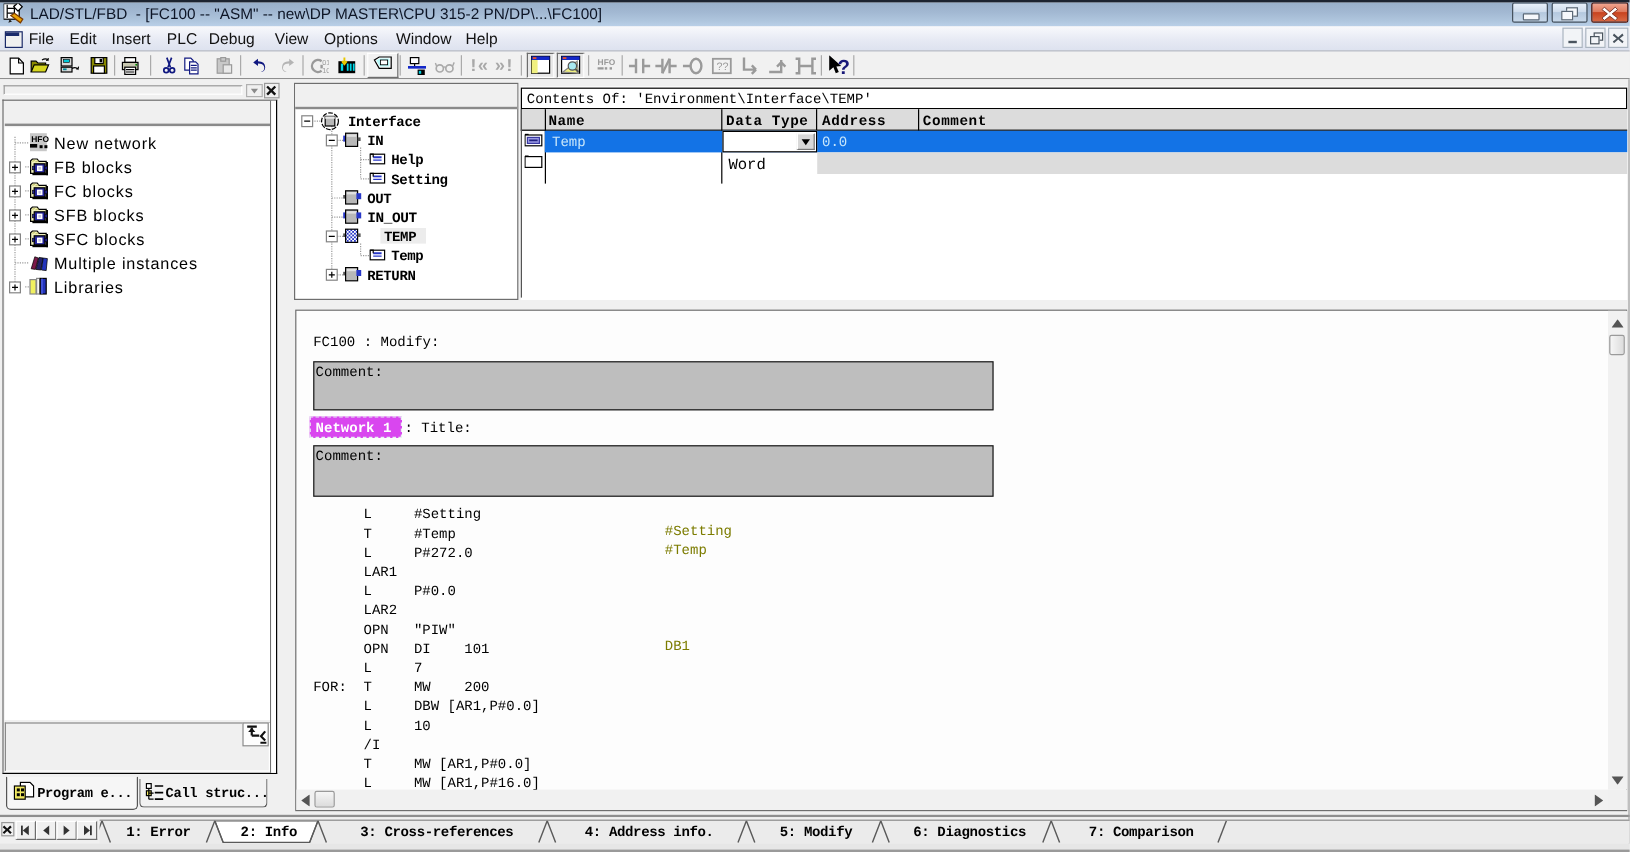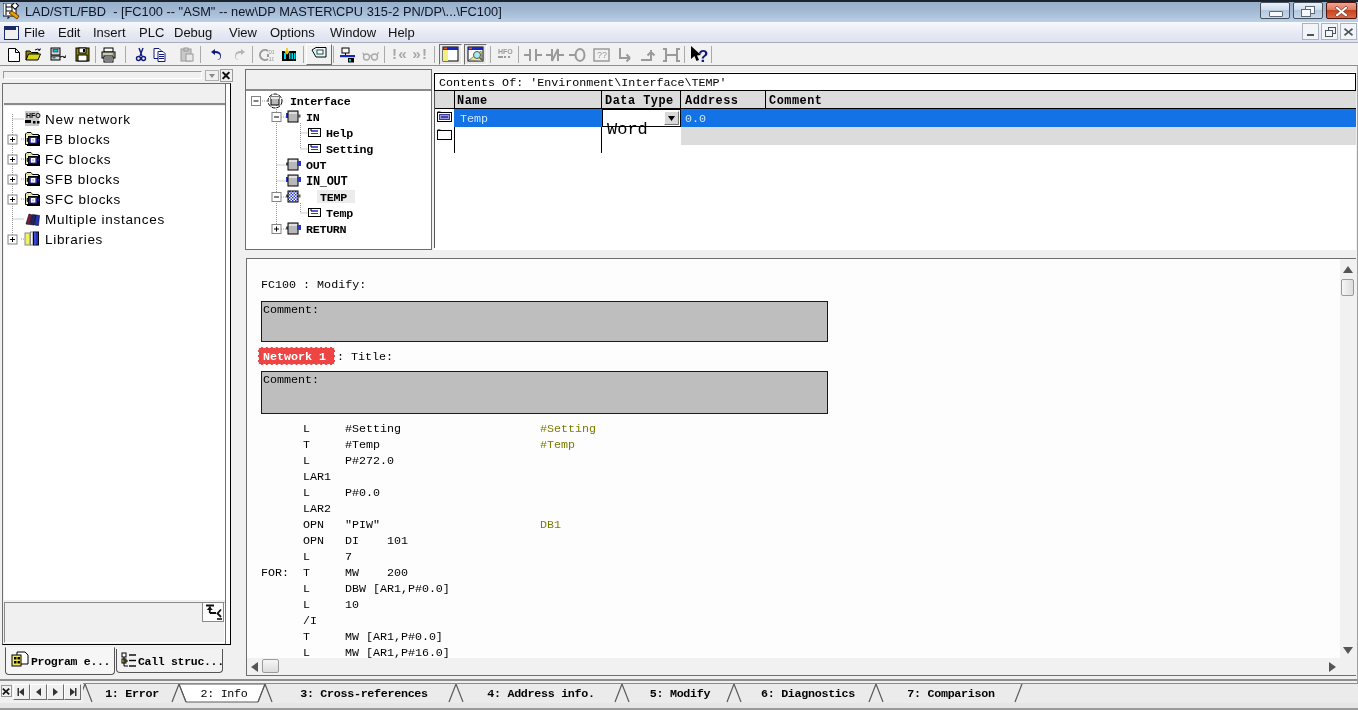--- a/index.html
+++ b/index.html
@@ -576,21 +576,21 @@
   <div class="a" style="left:601px;top:91px;width:1px;height:62px;background:#000;"></div>
     <div class="a" style="left:434px;top:91px;width:1px;height:157px;background:#555;"></div>
   <div class="a" style="left:680px;top:91px;width:1px;height:18px;background:#000;"></div>
   <div class="a" style="left:765px;top:91px;width:1px;height:18px;background:#000;"></div>
 
   <div class="a" style="left:454px;top:109px;width:902px;height:18px;background:#1373e6;"></div>
   <div class="a mono" style="left:460px;top:112px;font-size:11.7px;color:#c8e6fa;">Temp</div>
   <div class="a mono" style="left:685px;top:112px;font-size:11.7px;color:#c8e6fa;">0.0</div>
 
   <div class="a" style="left:602px;top:109px;width:79px;height:18px;background:#fff;border:1px solid #000;box-sizing:border-box;">
-    <div class="a mono" style="left:4px;top:10px;font-size:17px;color:#000;">Word</div>
+    <div class="a mono" style="left:4px;top:20px;font-size:13px;color:#000;">Word</div>
     <div class="a" style="left:61px;top:1px;width:15px;height:14px;background:#d8d8d8;border:1px solid;border-color:#fff #777 #777 #fff;box-sizing:border-box;">
       <svg width="13" height="12">
           <polygon points="3,4 10,4 6.5,9" fill="#000"></polygon>
         </svg>
     </div>
   </div>
 
   <svg class="a" style="left:437px;top:111px;" width="16" height="12">
     <rect x="0.5" y="1.5" width="14" height="9" fill="#fff" stroke="#000"></rect>
     <rect x="2.5" y="3.5" width="10" height="5" fill="#9a9ae4" stroke="#3838a0"></rect>
@@ -604,21 +604,21 @@
 
   <div class="a" style="left:681px;top:127px;width:675px;height:18px;background:#dcdcdc;"></div>
 </div>
 
 <div class="a" style="left:246px;top:258px;width:1110px;height:418px;border:1px solid #6e6e6e;box-sizing:border-box;background:#fdfdfd;"></div>
 <div id="editor">
   <div class="a mono" style="left:261px;top:278px;font-size:11.7px;color:#000;">FC100 : Modify:</div>
   <div class="a" style="left:261px;top:301px;width:567px;height:41px;background:#bebebe;border:1px solid #1a1a1a;box-sizing:border-box;">
     <div class="a mono" style="left:1px;top:1px;font-size:11.7px;color:#000;">Comment:</div>
   </div>
-  <div class="a" style="left:258px;top:347px;width:77px;height:18px;background:#ef4444;border:1px dashed #e8f2f2;box-sizing:border-box;">
+  <div class="a" style="left:258px;top:347px;width:77px;height:18px;background:#d946ef;border:1px dashed #e8f2f2;box-sizing:border-box;">
     <div class="a mono" style="left:4px;top:2px;font-size:11.7px;font-weight:bold;color:#fff;">Network 1</div>
   </div>
   <div class="a mono" style="left:337px;top:350px;font-size:11.7px;color:#000;">: Title:</div>
   <div class="a" style="left:261px;top:371px;width:567px;height:43px;background:#bebebe;border:1px solid #1a1a1a;box-sizing:border-box;">
     <div class="a mono" style="left:1px;top:1px;font-size:11.7px;color:#000;">Comment:</div>
   </div>
   <pre class="a mono" style="left:261px;top:421px;margin:0;font-size:11.66px;line-height:16px;color:#000;">      L     #Setting
       T     #Temp
       L     P#272.0
       LAR1
@@ -626,21 +626,21 @@
       LAR2
       OPN   "PIW"
       OPN   DI    101
       L     7
 FOR:  T     MW    200
       L     DBW [AR1,P#0.0]
       L     10
       /I
       T     MW [AR1,P#0.0]
       L     MW [AR1,P#16.0]</pre>
-  <pre class="a mono" style="left:540px;top:421px;margin:0;font-size:11.66px;line-height:16px;color:#7c7c00;">#Setting
+  <pre class="a mono" style="left:540px;top:421px;margin:14px;font-size:11.66px;line-height:16px;color:#7c7c00;">#Setting
 #Temp
 
 
 
 
 DB1</pre>
 
   <div class="a" style="left:1340px;top:259px;width:16px;height:399px;background:#f1f1f1;">
     <svg class="a" style="left:3px;top:7px;" width="10" height="8">
         <polygon points="5,0 10,7 0,7" fill="#555"></polygon>
@@ -705,20 +705,20 @@
       <path d="M89,18 L96,0 L103,18"></path>
       <path d="M175,18 L182,0 L189,18"></path>
       <path d="M366,18 L373,0 L380,18"></path>
       <path d="M532,18 L539,0 L546,18"></path>
       <path d="M644,18 L651,0 L658,18"></path>
       <path d="M786,18 L793,0 L800,18"></path>
       <path d="M932,18 L939,0"></path>
     </g>
   </svg>
   <div class="a mono" style="left:132px;top:687px;font-size:11.7px;color:#000;font-weight:bold;letter-spacing:-0.3px;transform:translateX(-50%);white-space:nowrap;">1: Error</div>
-  <div class="a mono" style="left:224px;top:687px;font-size:11.7px;color:#000;font-weight:normal;letter-spacing:-0.3px;transform:translateX(-50%);white-space:nowrap;">2: Info</div>
+  <div class="a mono" style="left:224px;top:687px;font-size:11.7px;color:#000;font-weight:bold;letter-spacing:-0.3px;transform:translateX(-50%);white-space:nowrap;">2: Info</div>
   <div class="a mono" style="left:364px;top:687px;font-size:11.7px;color:#000;font-weight:bold;letter-spacing:-0.3px;transform:translateX(-50%);white-space:nowrap;">3: Cross-references</div>
   <div class="a mono" style="left:541px;top:687px;font-size:11.7px;color:#000;font-weight:bold;letter-spacing:-0.3px;transform:translateX(-50%);white-space:nowrap;">4: Address info.</div>
   <div class="a mono" style="left:680px;top:687px;font-size:11.7px;color:#000;font-weight:bold;letter-spacing:-0.3px;transform:translateX(-50%);white-space:nowrap;">5: Modify</div>
   <div class="a mono" style="left:808px;top:687px;font-size:11.7px;color:#000;font-weight:bold;letter-spacing:-0.3px;transform:translateX(-50%);white-space:nowrap;">6: Diagnostics</div>
   <div class="a mono" style="left:951px;top:687px;font-size:11.7px;color:#000;font-weight:bold;letter-spacing:-0.3px;transform:translateX(-50%);white-space:nowrap;">7: Comparison</div>
 </div>
 <div class="a" style="left:0;top:703px;width:1358px;height:7px;background:#e6e6e6;border-bottom:2px solid #9a9a9a;box-sizing:border-box;"></div>
 
 </body></html>

